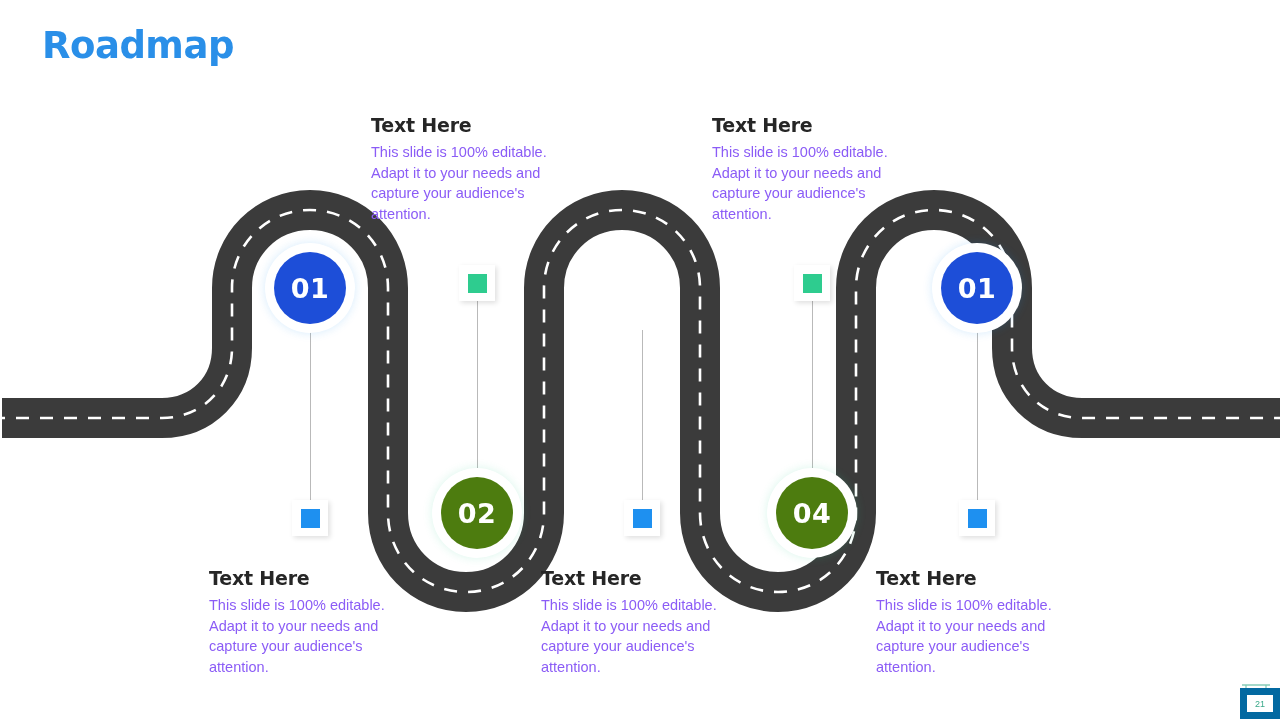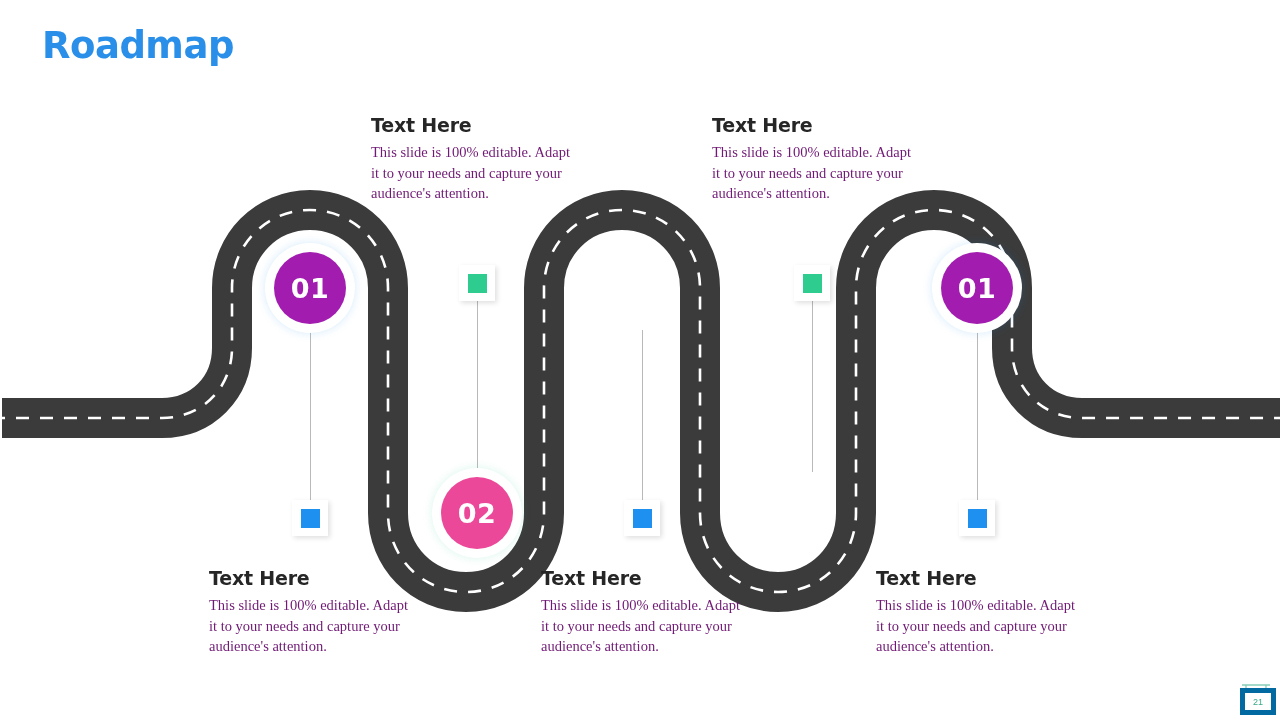--- a/index.html
+++ b/index.html
@@ -59,22 +59,22 @@
     border-radius: 50%;
     display: flex;
     align-items: center;
     justify-content: center;
     color: #ffffff;
     font-size: 27px;
     font-weight: bold;
     font-family: "DejaVu Sans", sans-serif;
     letter-spacing: 0.5px;
   }
-  .milestone.blue  { background: #a21caf; box-shadow: 0 0 0 9px #ffffff, 0 0 10px 9px rgba(30,144,240,0.18); }
-  .milestone.green { background: #ec4899; box-shadow: 0 0 0 9px #ffffff, 0 0 10px 9px rgba(46,204,143,0.18); text-align: center; }
+  .milestone.blue  { background: #1d4ed8; box-shadow: 0 0 0 9px #ffffff, 0 0 10px 9px rgba(30,144,240,0.18); }
+  .milestone.green { background: #4d7c0f; box-shadow: 0 0 0 9px #ffffff, 0 0 10px 9px rgba(46,204,143,0.18); text-align: center; }
 
   
   .marker-card {
     position: absolute;
     width: 36px;
     height: 36px;
     background: #ffffff;
     box-shadow: 2px 2px 5px rgba(0,0,0,0.13);
     display: flex;
     align-items: center;
@@ -96,38 +96,38 @@
     font-size: 19px;
     font-weight: bold;
     color: #262626;
     font-family: "DejaVu Sans", sans-serif;
     margin-bottom: 6px;
     letter-spacing: -0.2px;
   }
   .tb-body {
     font-size: 14.5px;
     line-height: 1.42;
-    color: #701a75;
-    font-family: Liberation Serif, serif;
+    color: #8b5cf6;
+    font-family: Liberation Sans, sans-serif;
   }
 
   
   #page-badge {
     position: absolute;
     right: 10px;
     bottom: 8px;
     width: 32px;
     height: 30px;
   }
   #page-badge-num {
     position: absolute;
     left: 0; top: 6px;
     width: 26px;
     height: 17px;
-    border: 5px solid #0369a1;
+    border: 7px solid #0369a1;
     display: flex;
     align-items: center;
     justify-content: center;
     font-size: 9px;
     color: #3aa98a;
     font-family: "Liberation Sans", sans-serif;
     background: #ffffff;
   }
 </style>
 </head>
@@ -189,20 +189,23 @@
   <div class="connector" style="left:640px; top:330px; height:172px;"></div>
   <div class="connector" style="left:810px; top:300px; height:172px;"></div>
   <div class="connector" style="left:975px; top:330px; height:172px;"></div>
 
   <div class="milestone blue" style="left:272px; top:252px;">
     <span>01</span>
   </div>
   <div class="milestone green" style="left:439px; top:477px;">
     <span>02</span>
   </div>
+  <div class="milestone green" style="left:774px; top:477px;">
+    <span>04</span>
+  </div>
   <div class="milestone blue" style="left:939px; top:252px;">
     <span>01</span>
   </div>
 
   <div class="marker-card" style="left:290px; top:500px;">
     <div class="marker-sq blue"></div>
   </div>
   <div class="marker-card" style="left:457px; top:265px;">
     <div class="marker-sq green"></div>
   </div>

